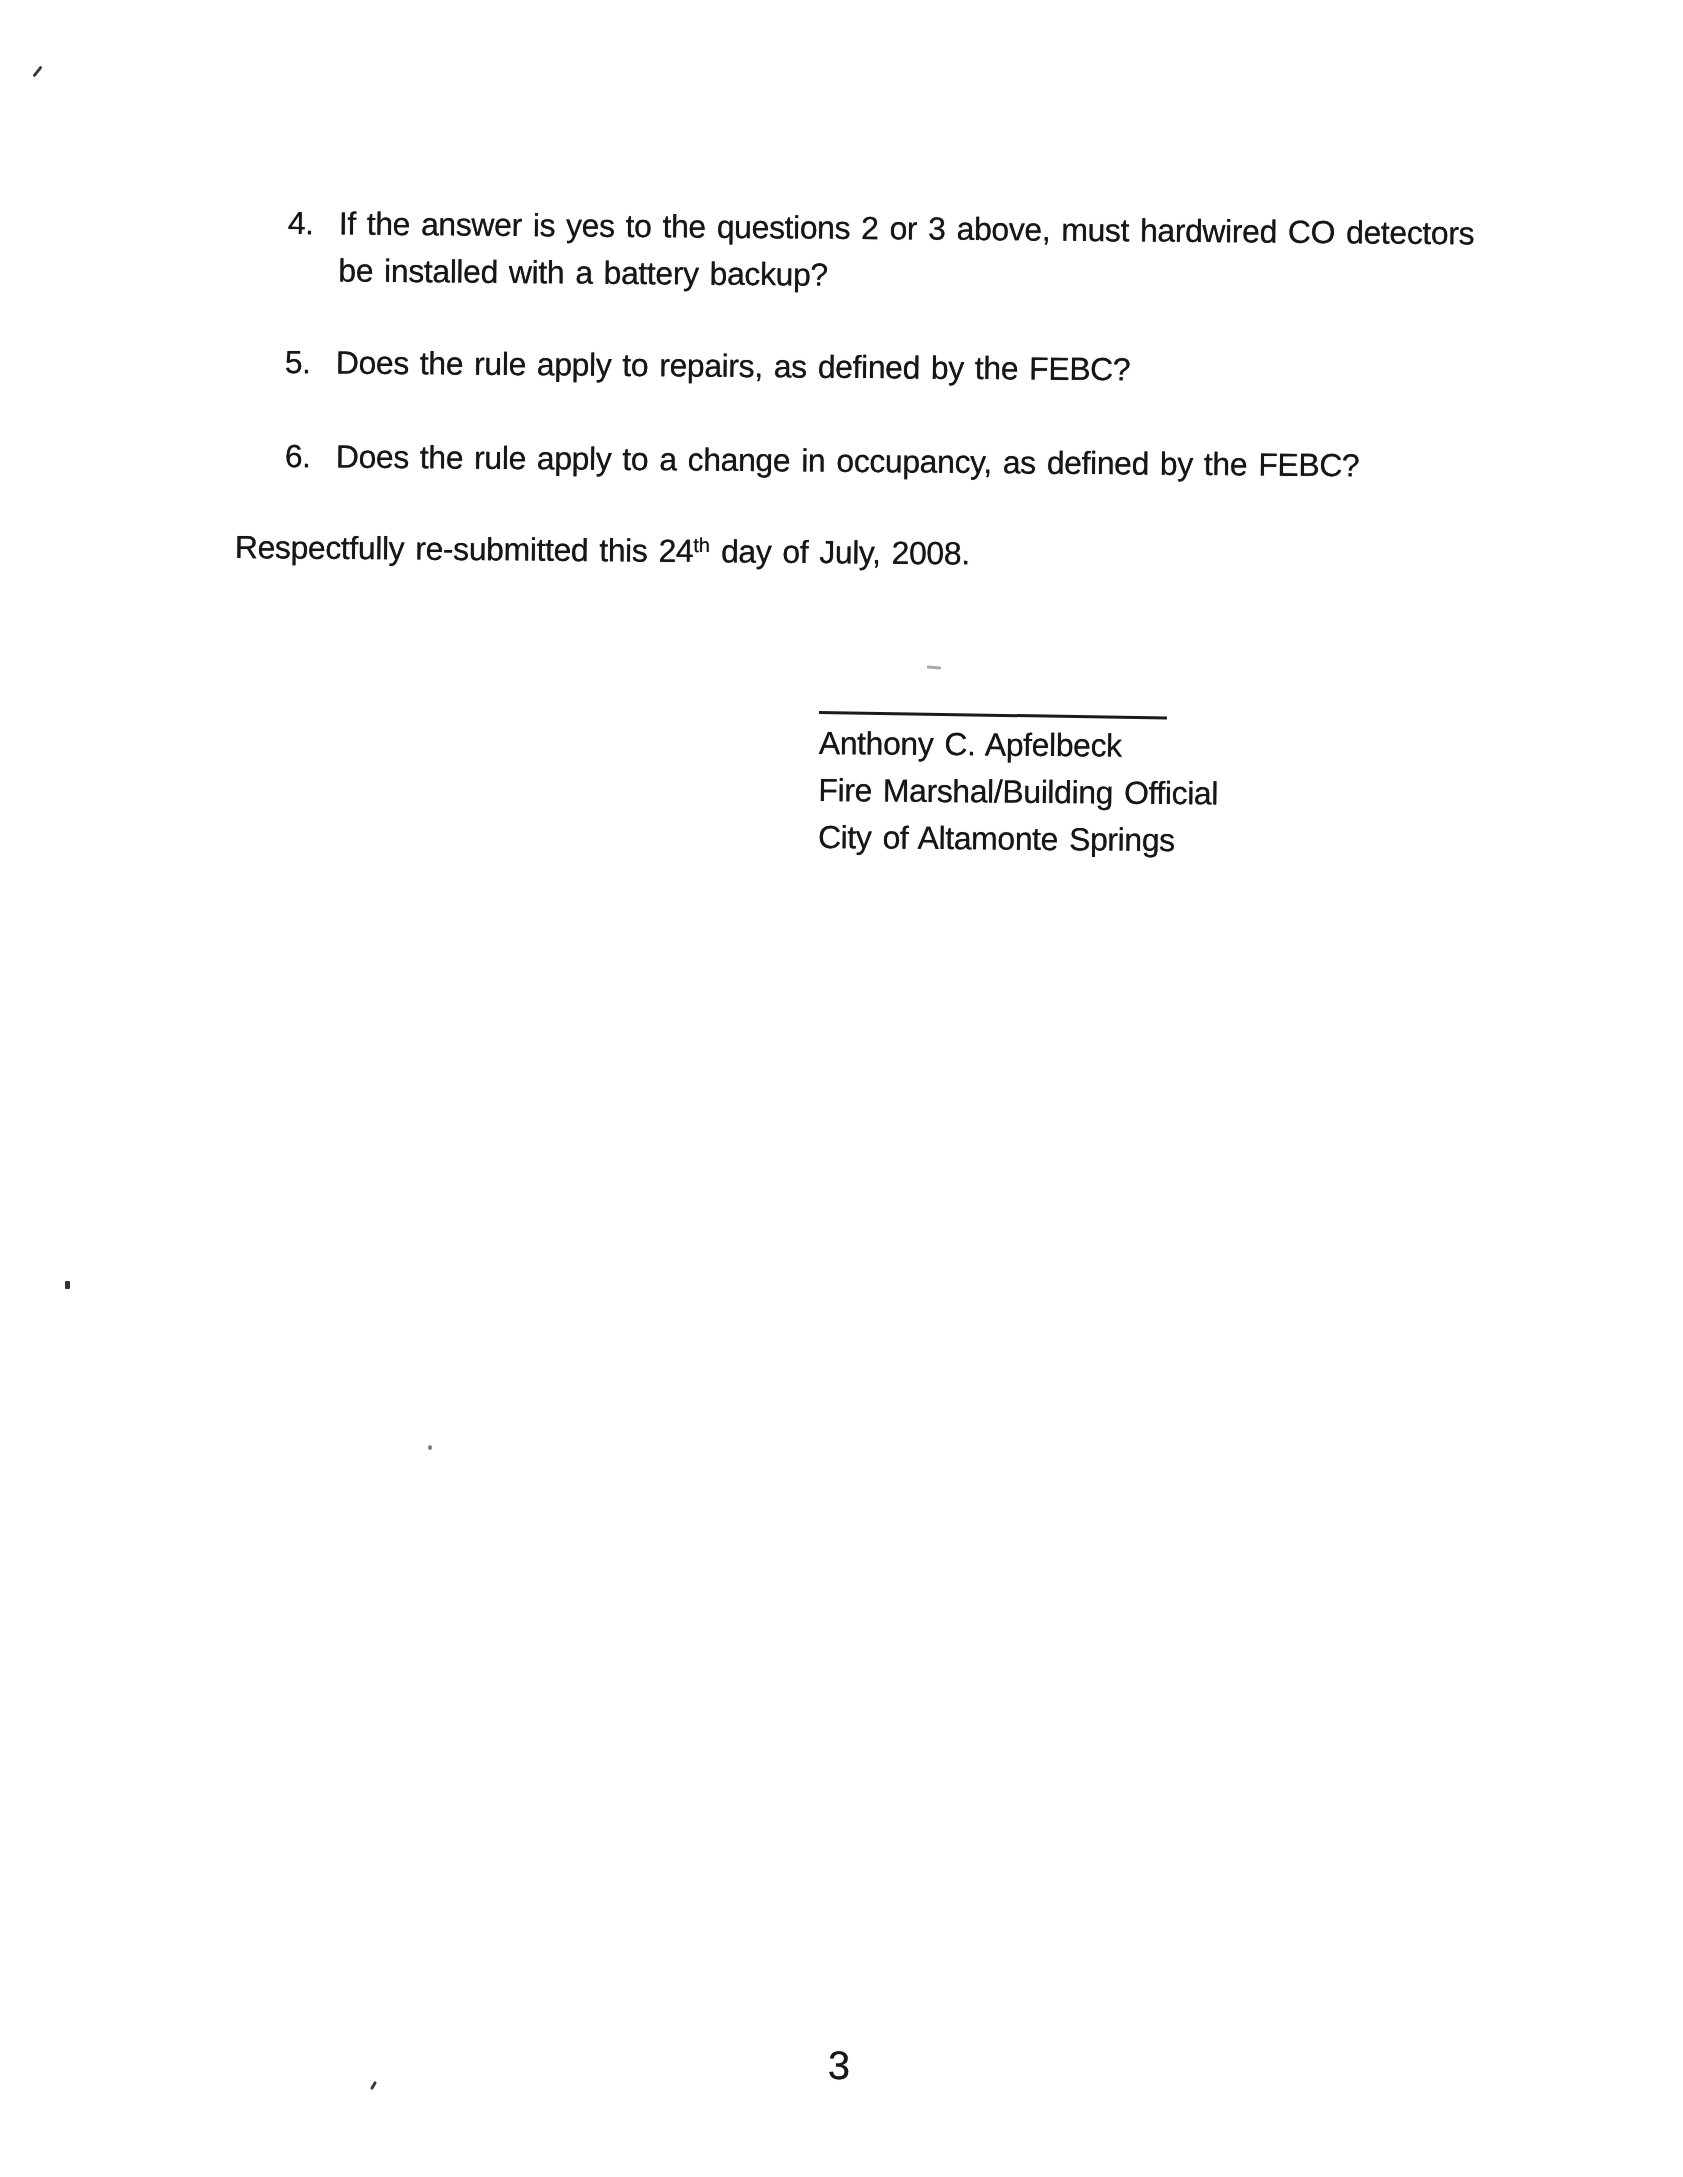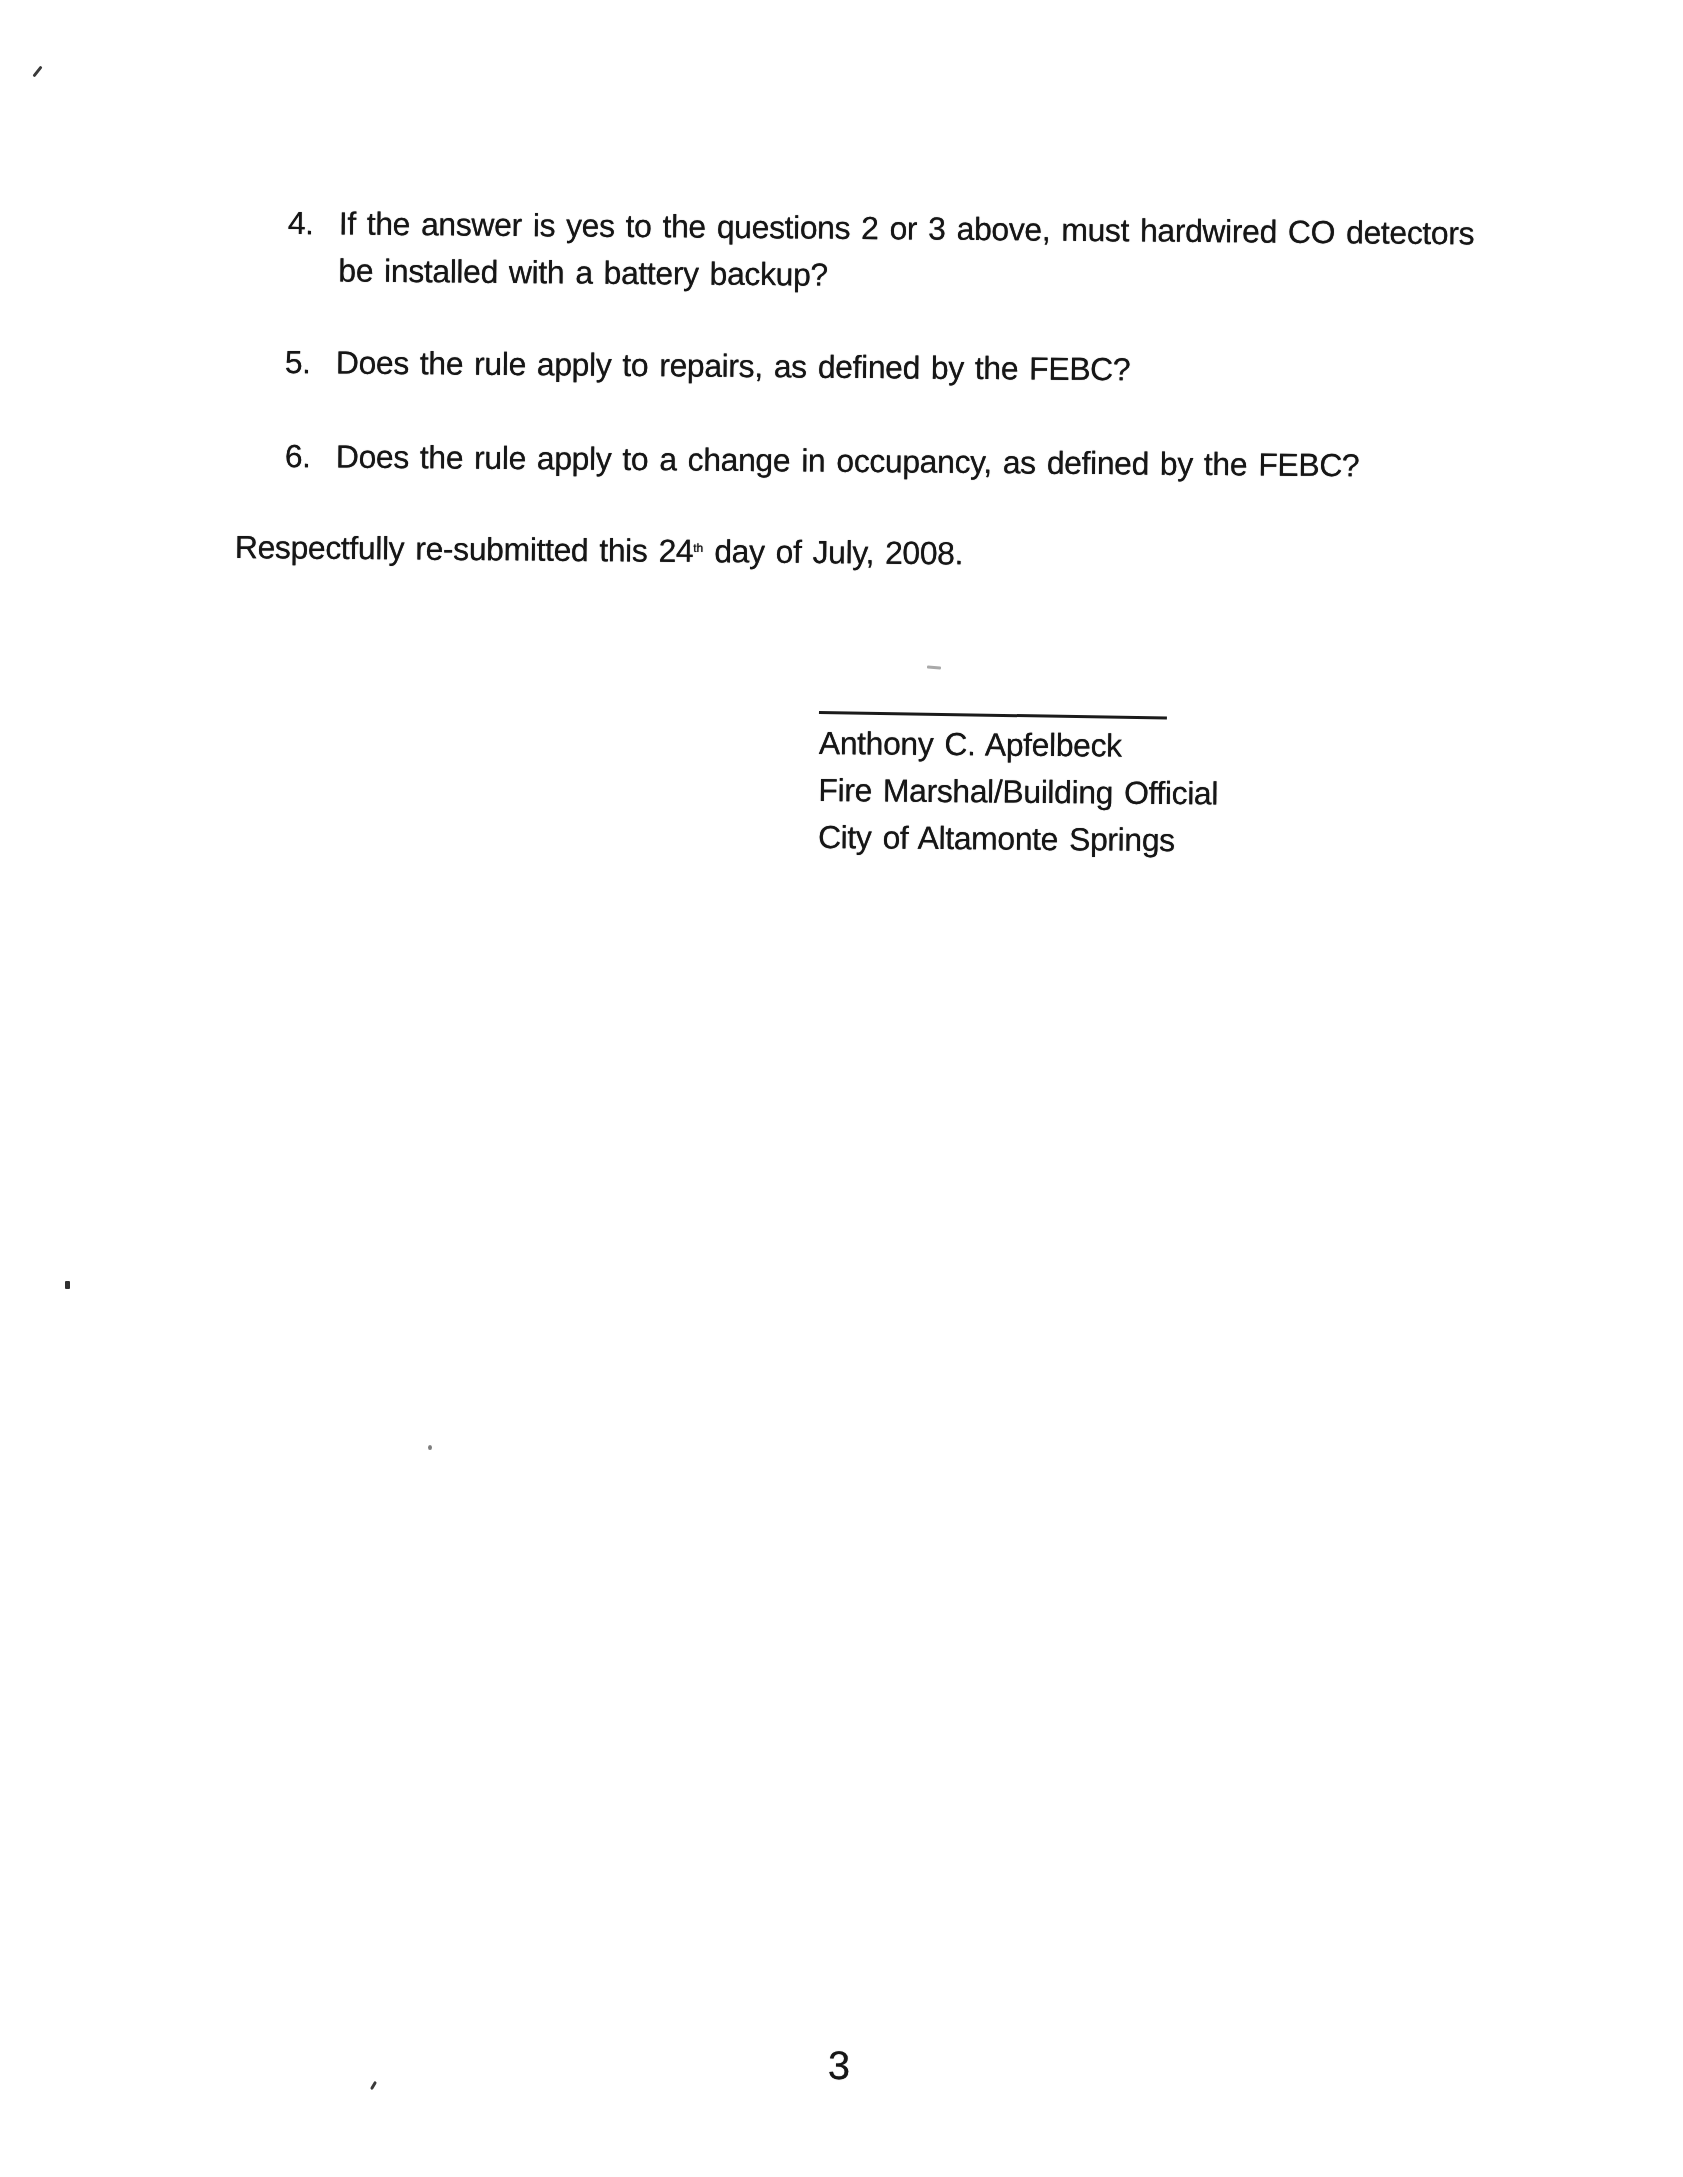--- a/index.html
+++ b/index.html
@@ -25,21 +25,21 @@
     white-space: nowrap;
     transform: rotate(0.5deg);
     transform-origin: left top;
     text-shadow: 0 0 0.7px rgba(10,10,10,0.85);
   }
   .qitem { display: flex; align-items: flex-start; }
   .qnum { display: inline-block; width: 51px; flex: 0 0 51px; }
   .qtext { display: inline-block; }
   .qline { display: block; }
   .closing sup {
-    font-size: 12px;
+    font-size: 20px;
     vertical-align: baseline;
     position: relative;
     top: -10px;
     letter-spacing: 0;
   }
   .sig-underline {
     position: absolute;
     left: 819px;
     top: 711px;
     width: 348px;

